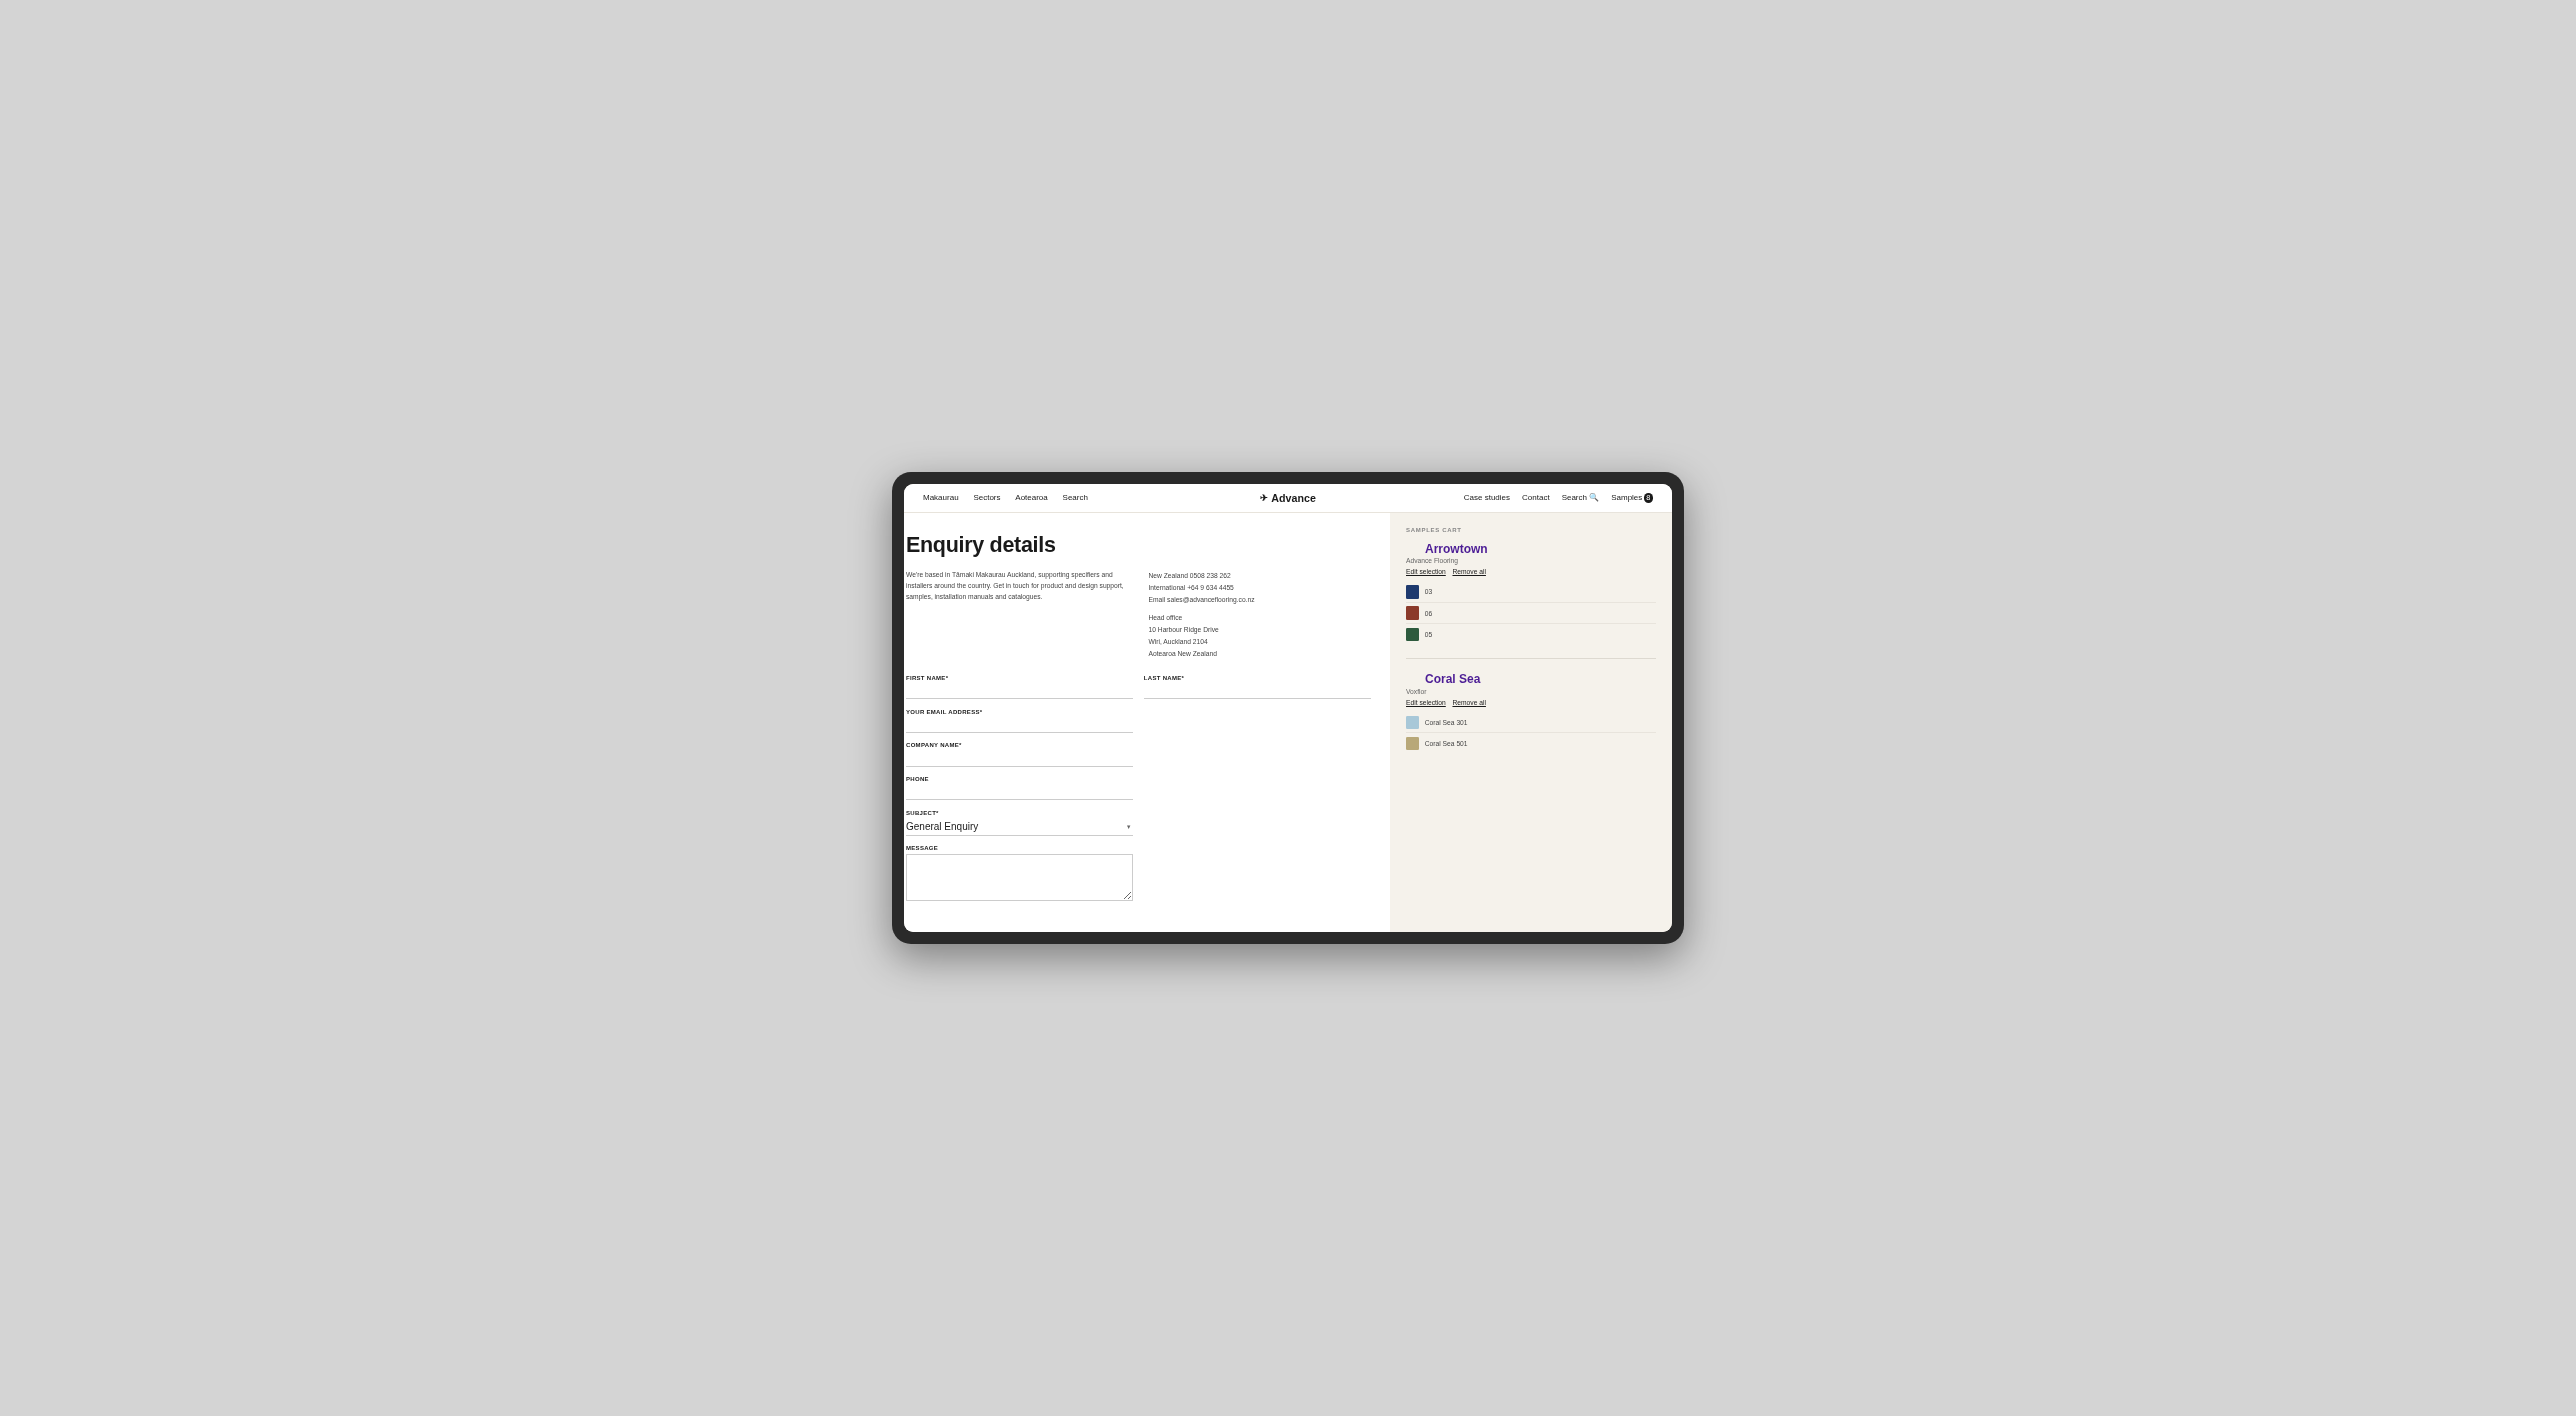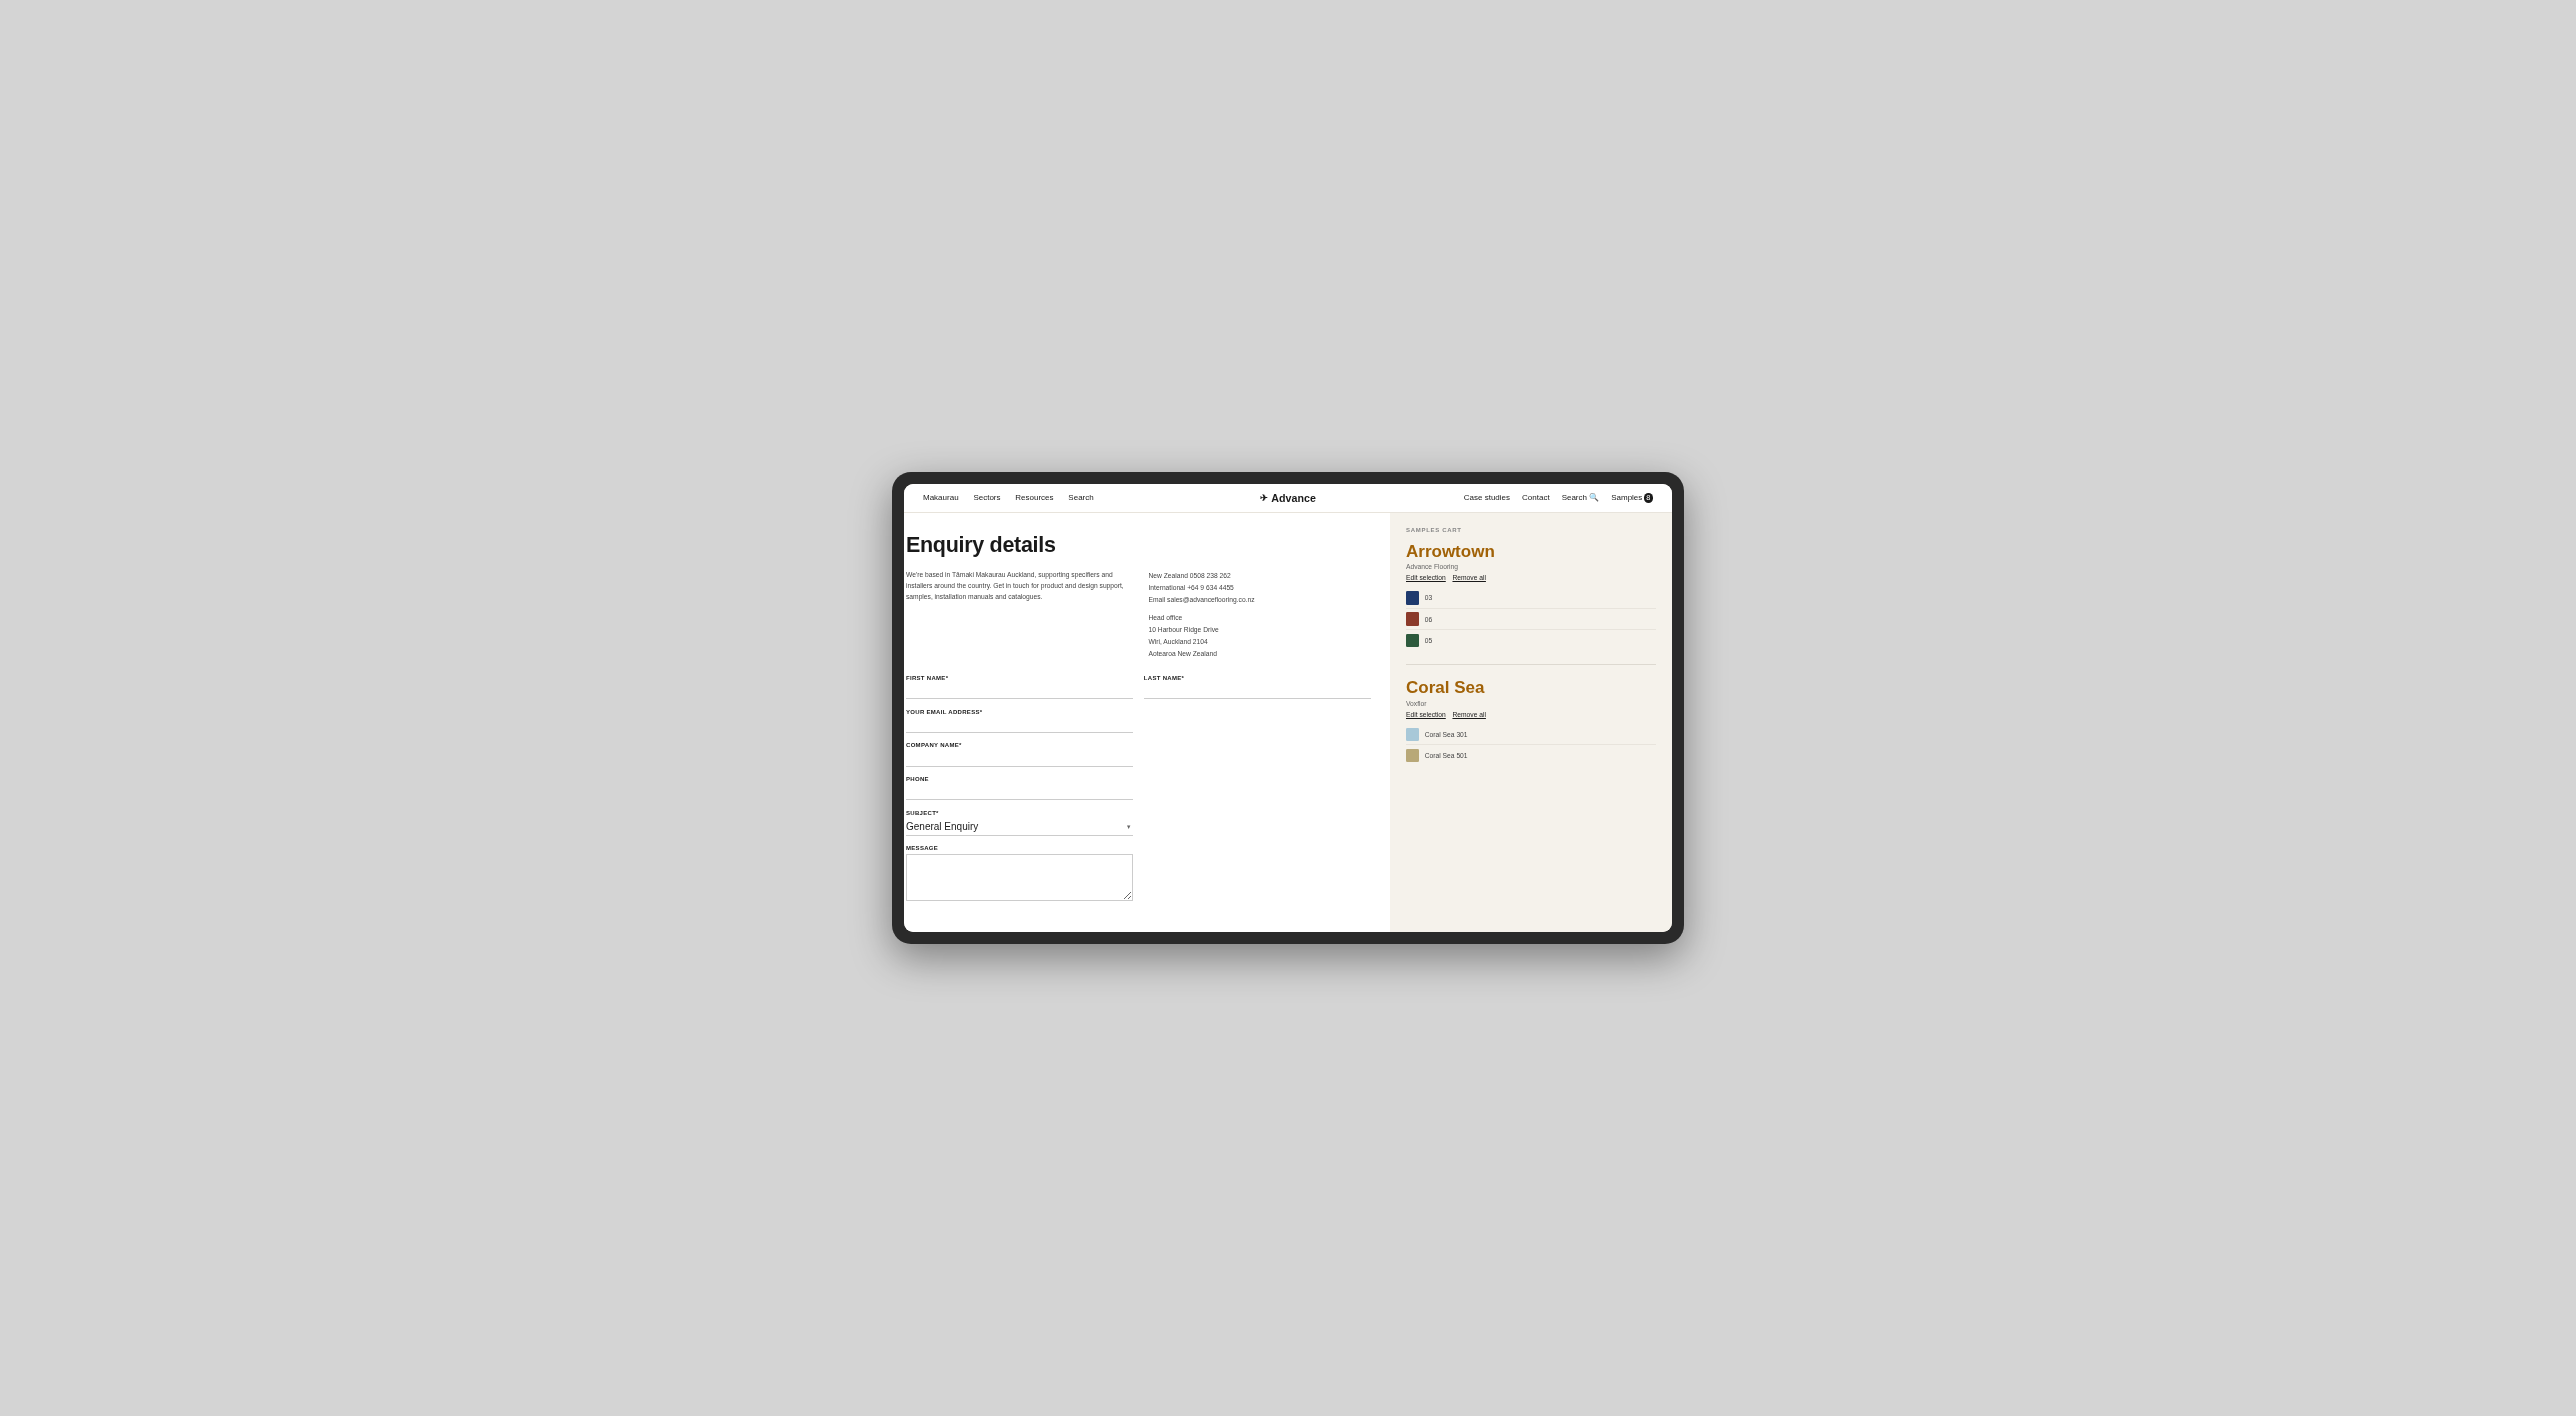--- a/index.html
+++ b/index.html
@@ -242,24 +242,25 @@
       margin-bottom: 13.4px;
       padding-bottom: 13.4px;
       border-bottom: 0.7px solid #ddd9d0;
     }
 
     .cart-product:last-child {
       border-bottom: none;
     }
 
     .cart-product-name {
-      font-size: 17px;
+      font-size: 12px;
       font-weight: 700;
-      color: #a16207;
+      color: #4c1d95;
       margin-bottom: 1.3px;
+      margin-left: 19px;
     }
 
     .cart-product-brand {
       font-size: 6.7px;
       color: #666;
       margin-bottom: 4px;
     }
 
     .cart-product-actions {
       display: flex;
@@ -307,21 +308,21 @@
 <body>
 
 <div class="device-frame">
   <div class="browser-window">
 
     <div class="nav-wrapper">
       <nav class="nav-bar">
         <div class="nav-left">
           <a>Makaurau</a>
           <a>Sectors</a>
-          <a>Resources</a>
+          <a>Aotearoa</a>
           <a>Search</a>
         </div>
 
         <div class="nav-logo">
           <span class="nav-logo-icon">✈</span>
           <span>Advance</span>
         </div>
 
         <div class="nav-right">
           <a>Case studies</a>

